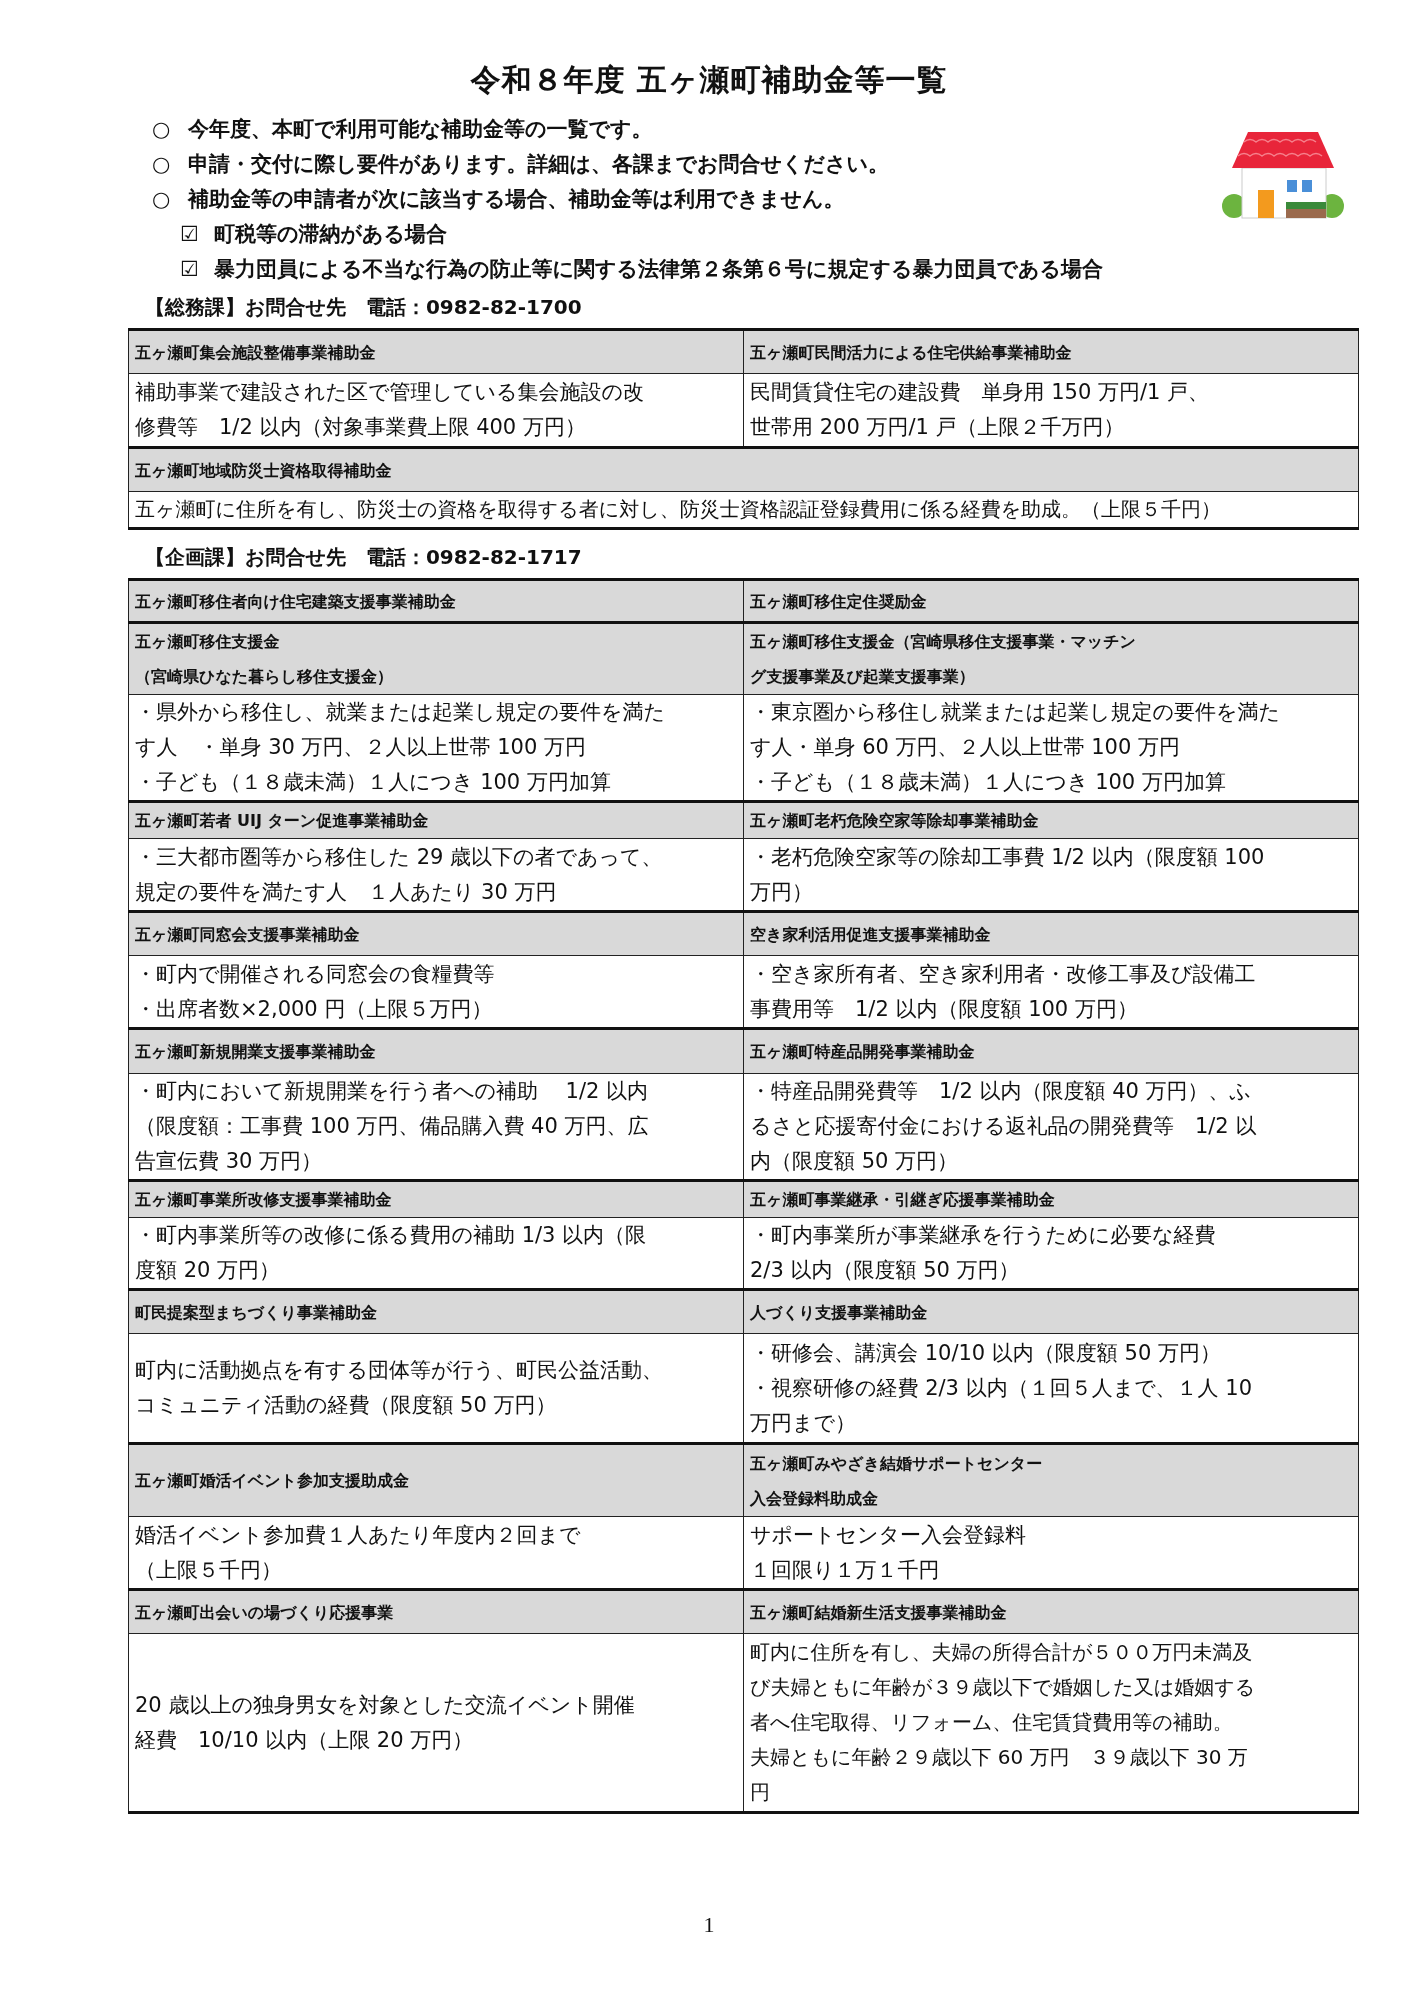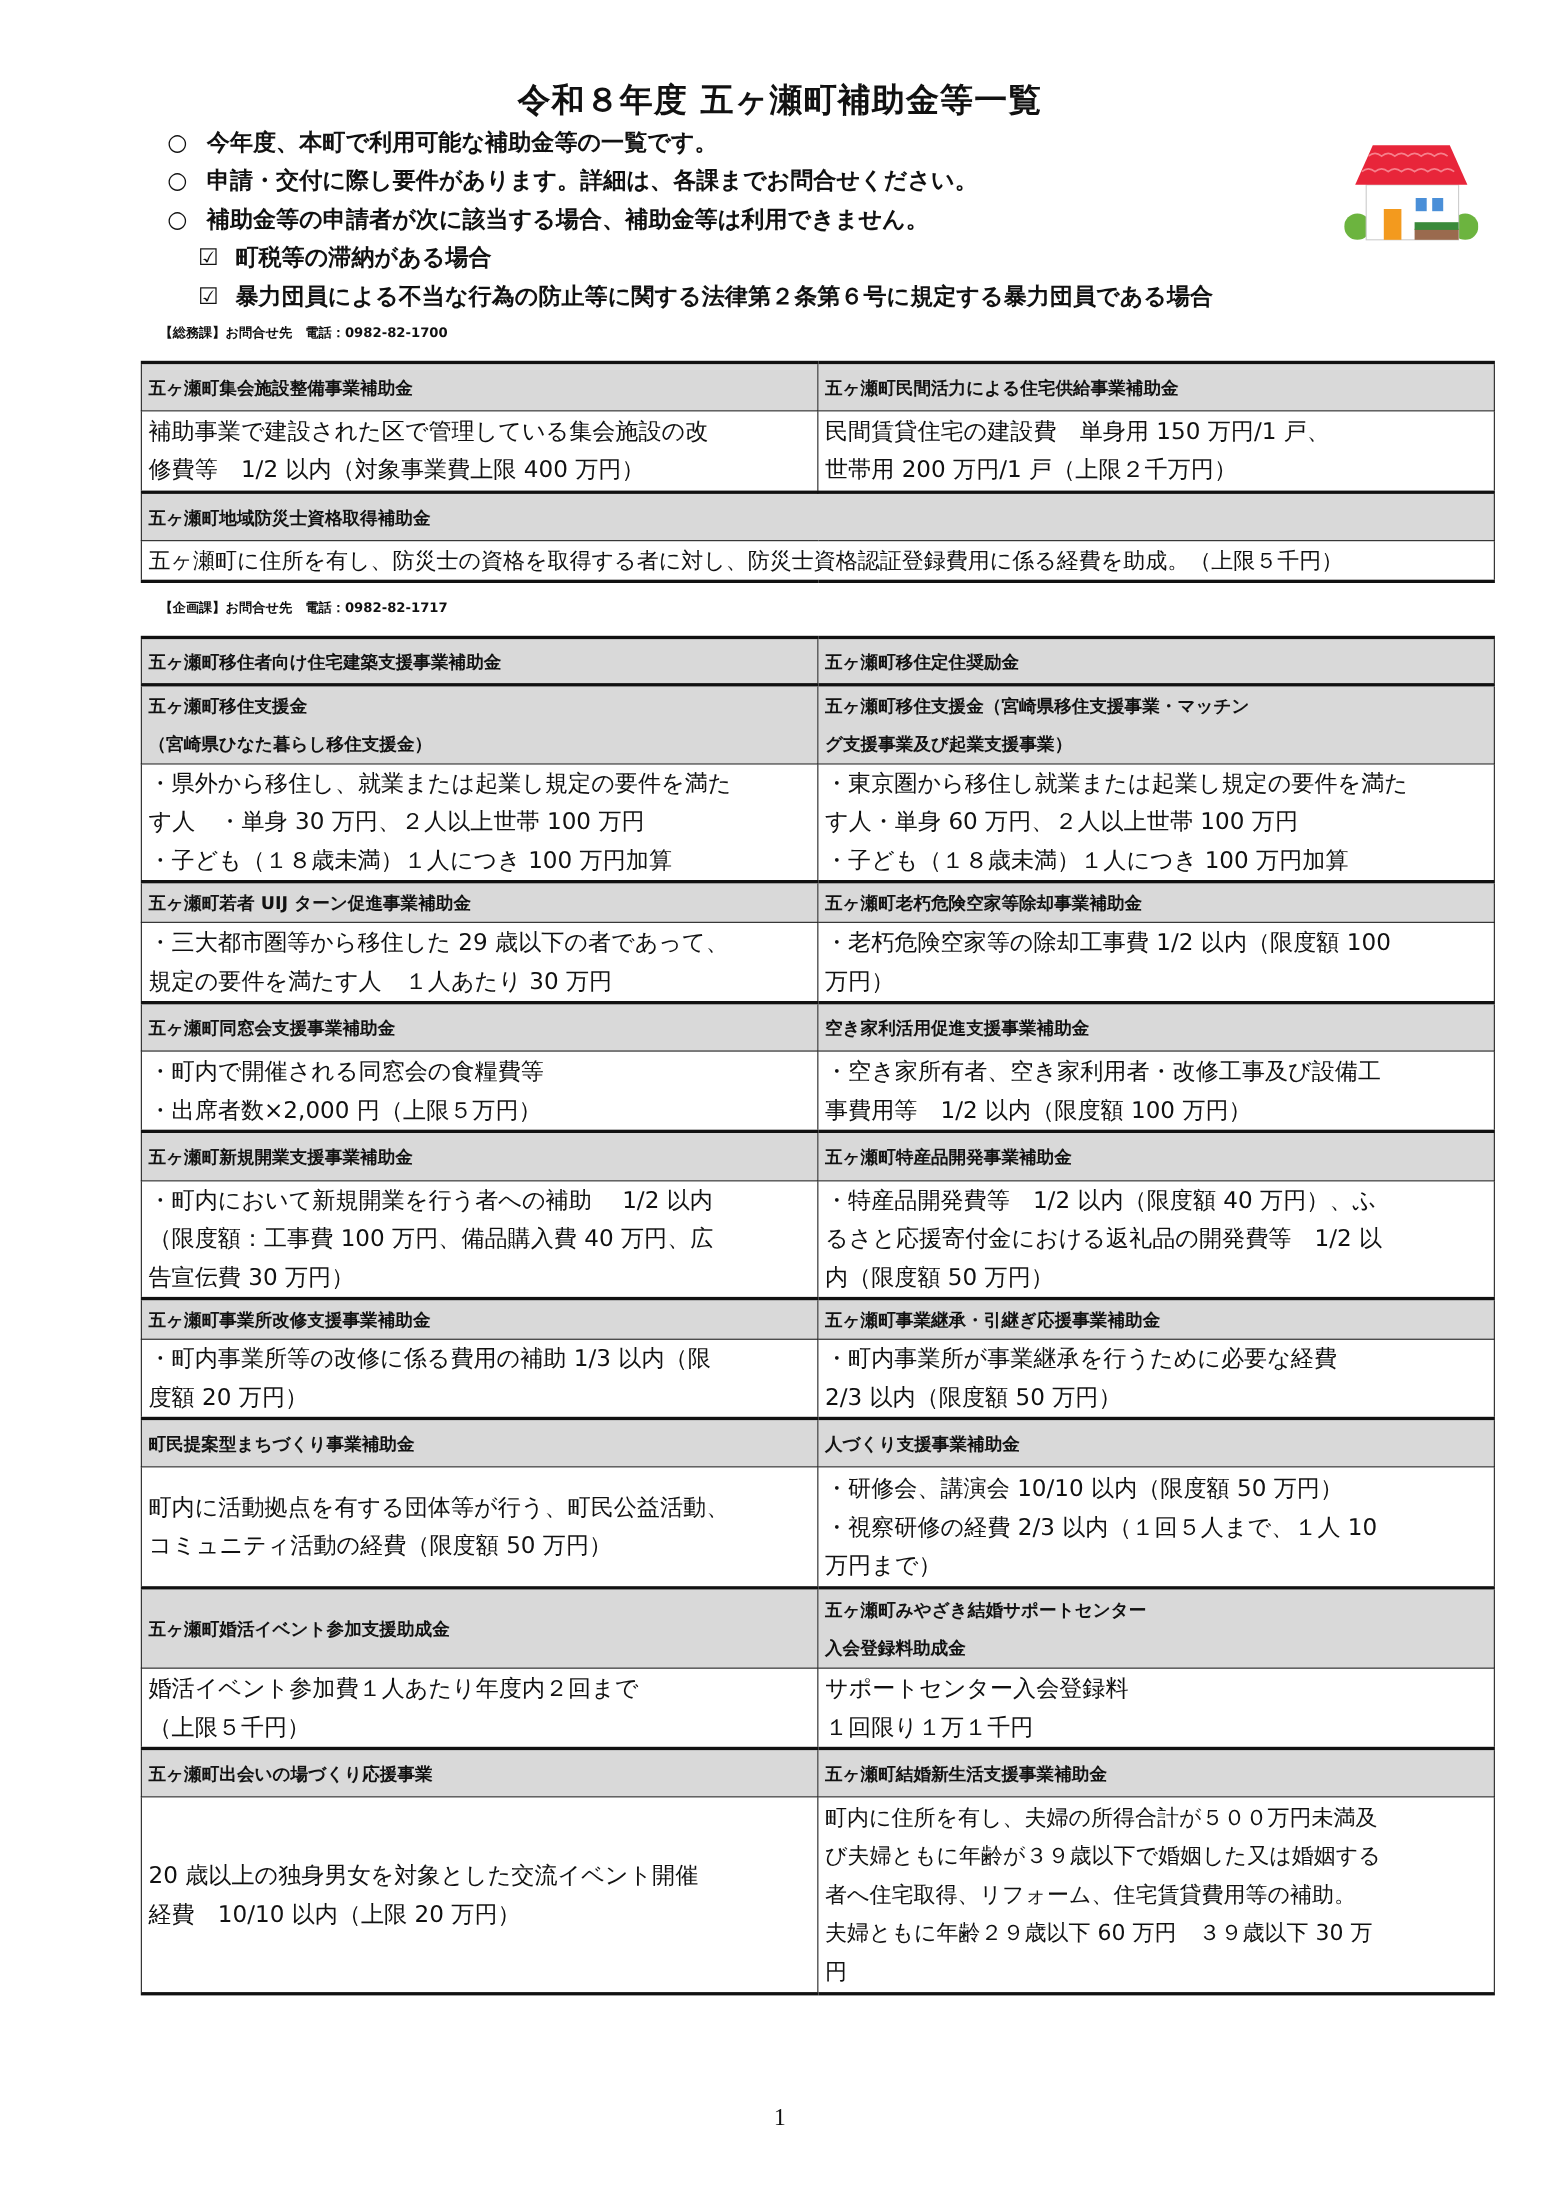--- a/index.html
+++ b/index.html
@@ -2,31 +2,31 @@
 <html><head>
 <meta charset="utf-8">
 <style>
   html, body { margin: 0; padding: 0; background: #ffffff; }
   body {
     width: 1418px; height: 2000px; position: relative; overflow: hidden;
     font-family: "DejaVu Sans", "Liberation Sans", sans-serif;
     color: #111111;
   }
   .title {
-    position: absolute; left: 0; right: 0; top: 71px;
+    position: absolute; left: 0; right: 0; top: 60px;
     text-align: center; font-size: 30px; font-weight: bold; letter-spacing: 1px;
   }
   .intro { position: absolute; left: 152px; top: 112px; font-size: 21px; font-weight: bold; }
   .intro .line { height: 35px; line-height: 35px; white-space: nowrap; }
   .intro .bullet { display: inline-block; width: 36px; }
   .intro .sub { padding-left: 28px; }
   .intro .check { display: inline-block; width: 34px; }
   .house { position: absolute; left: 1222px; top: 128px; width: 122px; height: 96px; }
   .contact {
-    position: absolute; left: 145px; font-size: 12px; font-weight: bold; white-space: nowrap;
+    position: absolute; left: 145px; font-size: 20px; font-weight: bold; white-space: nowrap;
   }
   table.grid {
     position: absolute; left: 128px; width: 1230px; border-collapse: collapse;
     table-layout: fixed; font-size: 21px;
   }
   table.grid td {
     border: 1.5px solid #222222; padding: 0 6px; vertical-align: middle;
     line-height: 35px; overflow: hidden;
   }
   table.grid tr.head td {

